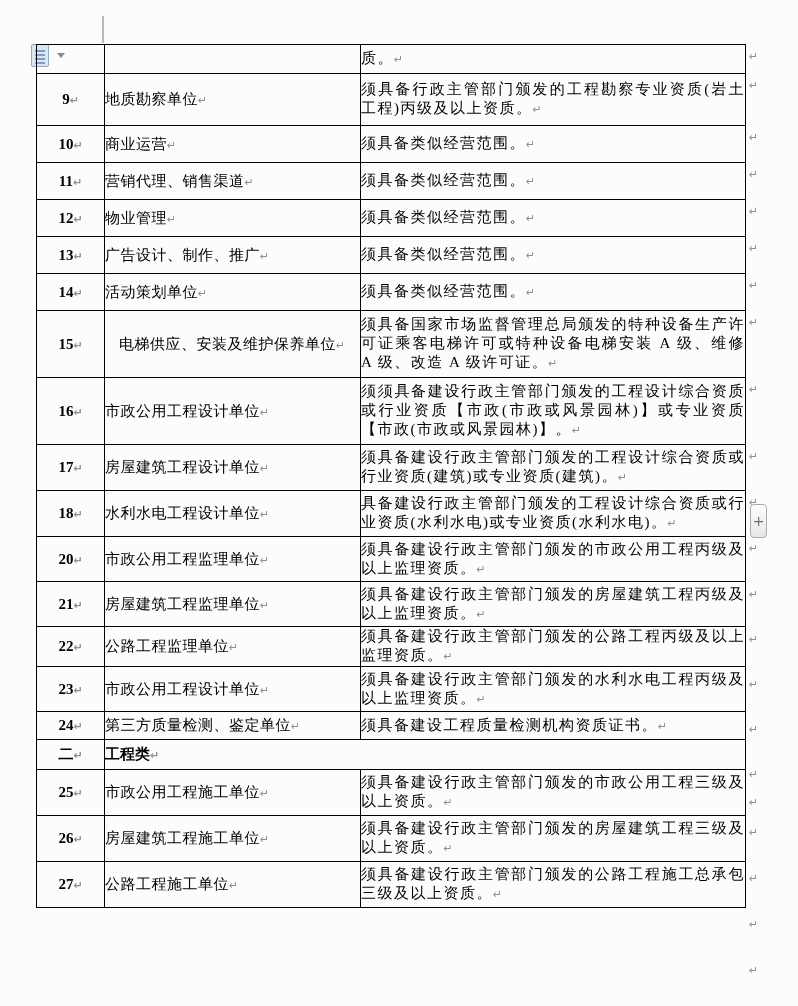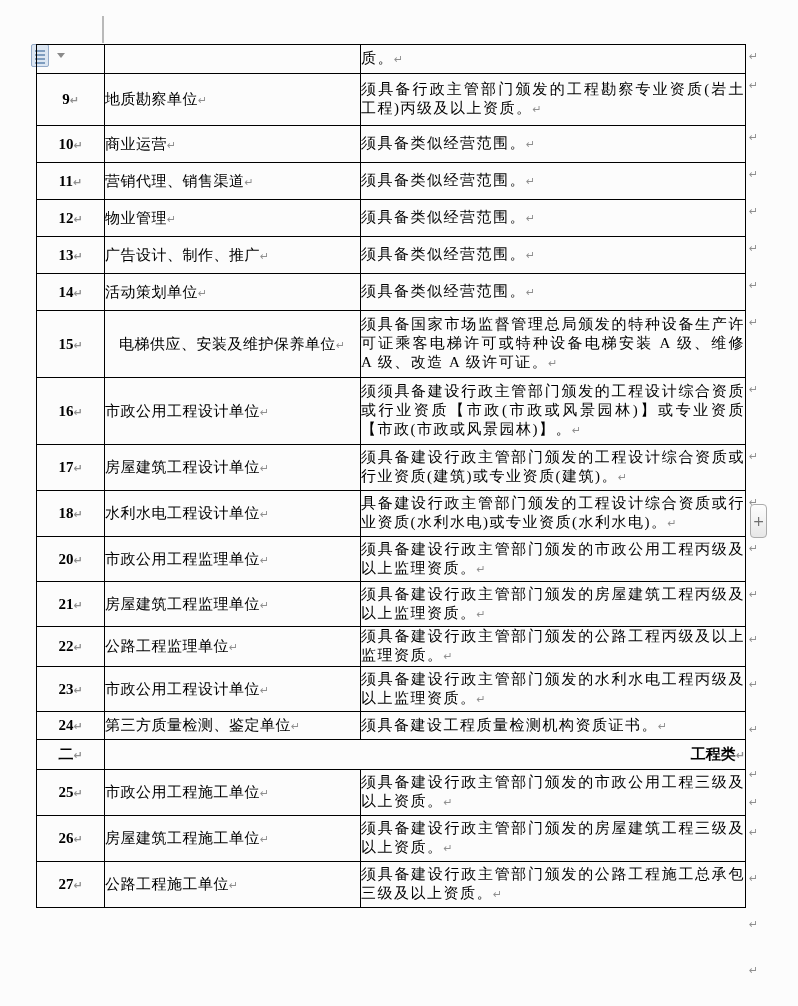--- a/index.html
+++ b/index.html
@@ -27,21 +27,21 @@
     border-left:4px solid transparent;border-right:4px solid transparent;border-top:5px solid #8a8a8a;}
 
   
   table.qtable{position:absolute;left:36px;top:44px;width:709px;border-collapse:collapse;table-layout:fixed;}
   table.qtable td{border:1.5px solid var(--c-border);vertical-align:middle;padding:0;overflow:hidden;}
   td.num{width:68px;text-align:center;font-weight:bold;font-size:15px;}
   td.name{width:256px;font-size:15px;letter-spacing:.5px;padding-left:41px;}
   td.name.flush{padding-left:14px;}
   td.req{width:385px;font-size:15px;letter-spacing:1.5px;line-height:19px;
     text-align:justify;text-justify:inter-ideograph;padding:2px 2px 2px 3px;}
-  td.section-title{text-align:right;font-weight:bold;font-size:15px;}
+  td.section-title{text-align:left;font-weight:bold;font-size:15px;}
   .pil{color:var(--c-pilcrow);font-size:11px;letter-spacing:0;
     font-family:"DejaVu Sans","Liberation Sans",sans-serif;vertical-align:baseline;}
 
   
   .rowmark{position:absolute;left:749px;color:var(--c-pilcrow);font-size:11px;line-height:11px;
     font-family:"DejaVu Sans","Liberation Sans",sans-serif;}
 
   
   .add-btn{position:absolute;left:750px;top:504px;width:17px;height:34px;border:1px solid var(--c-btn-border);
     border-radius:4px;background:linear-gradient(#fdfdfd,#e7e7e7);cursor:pointer;

